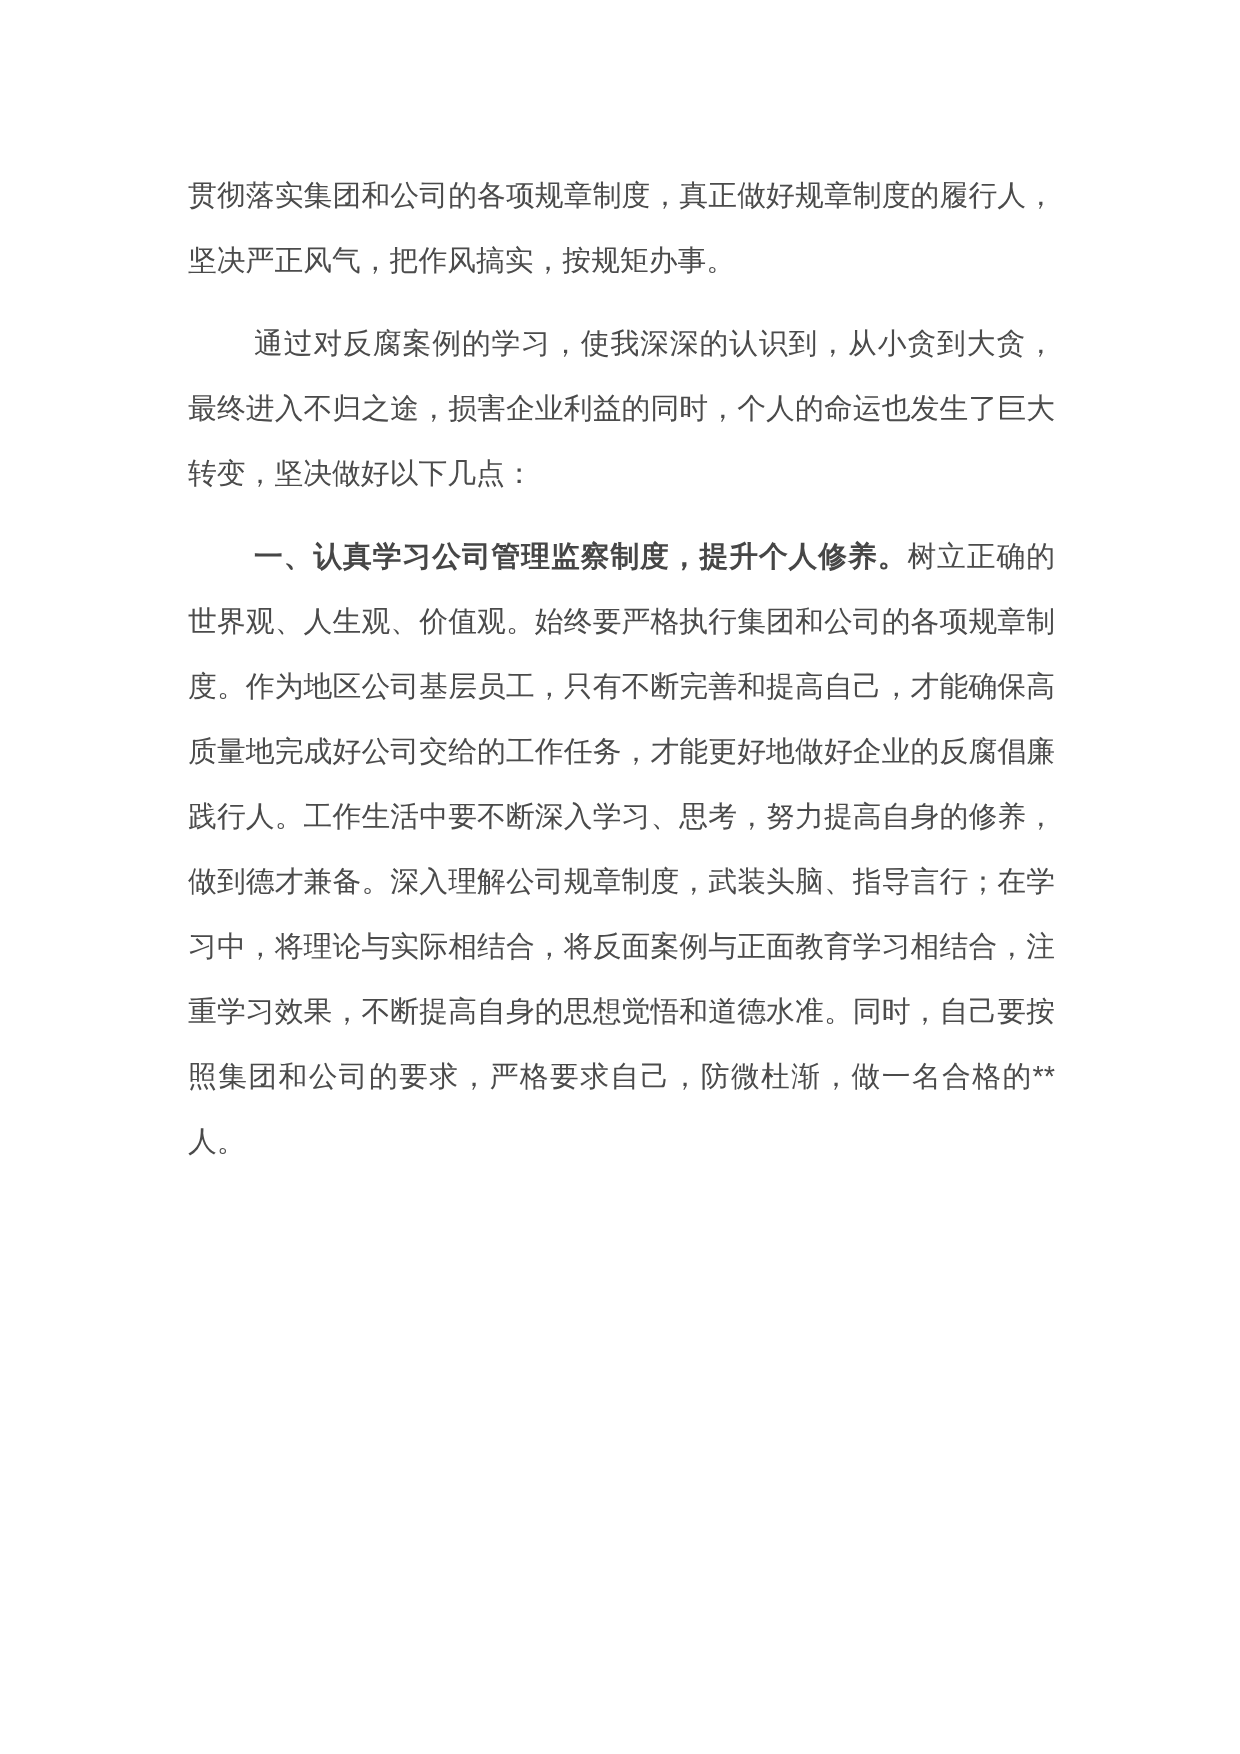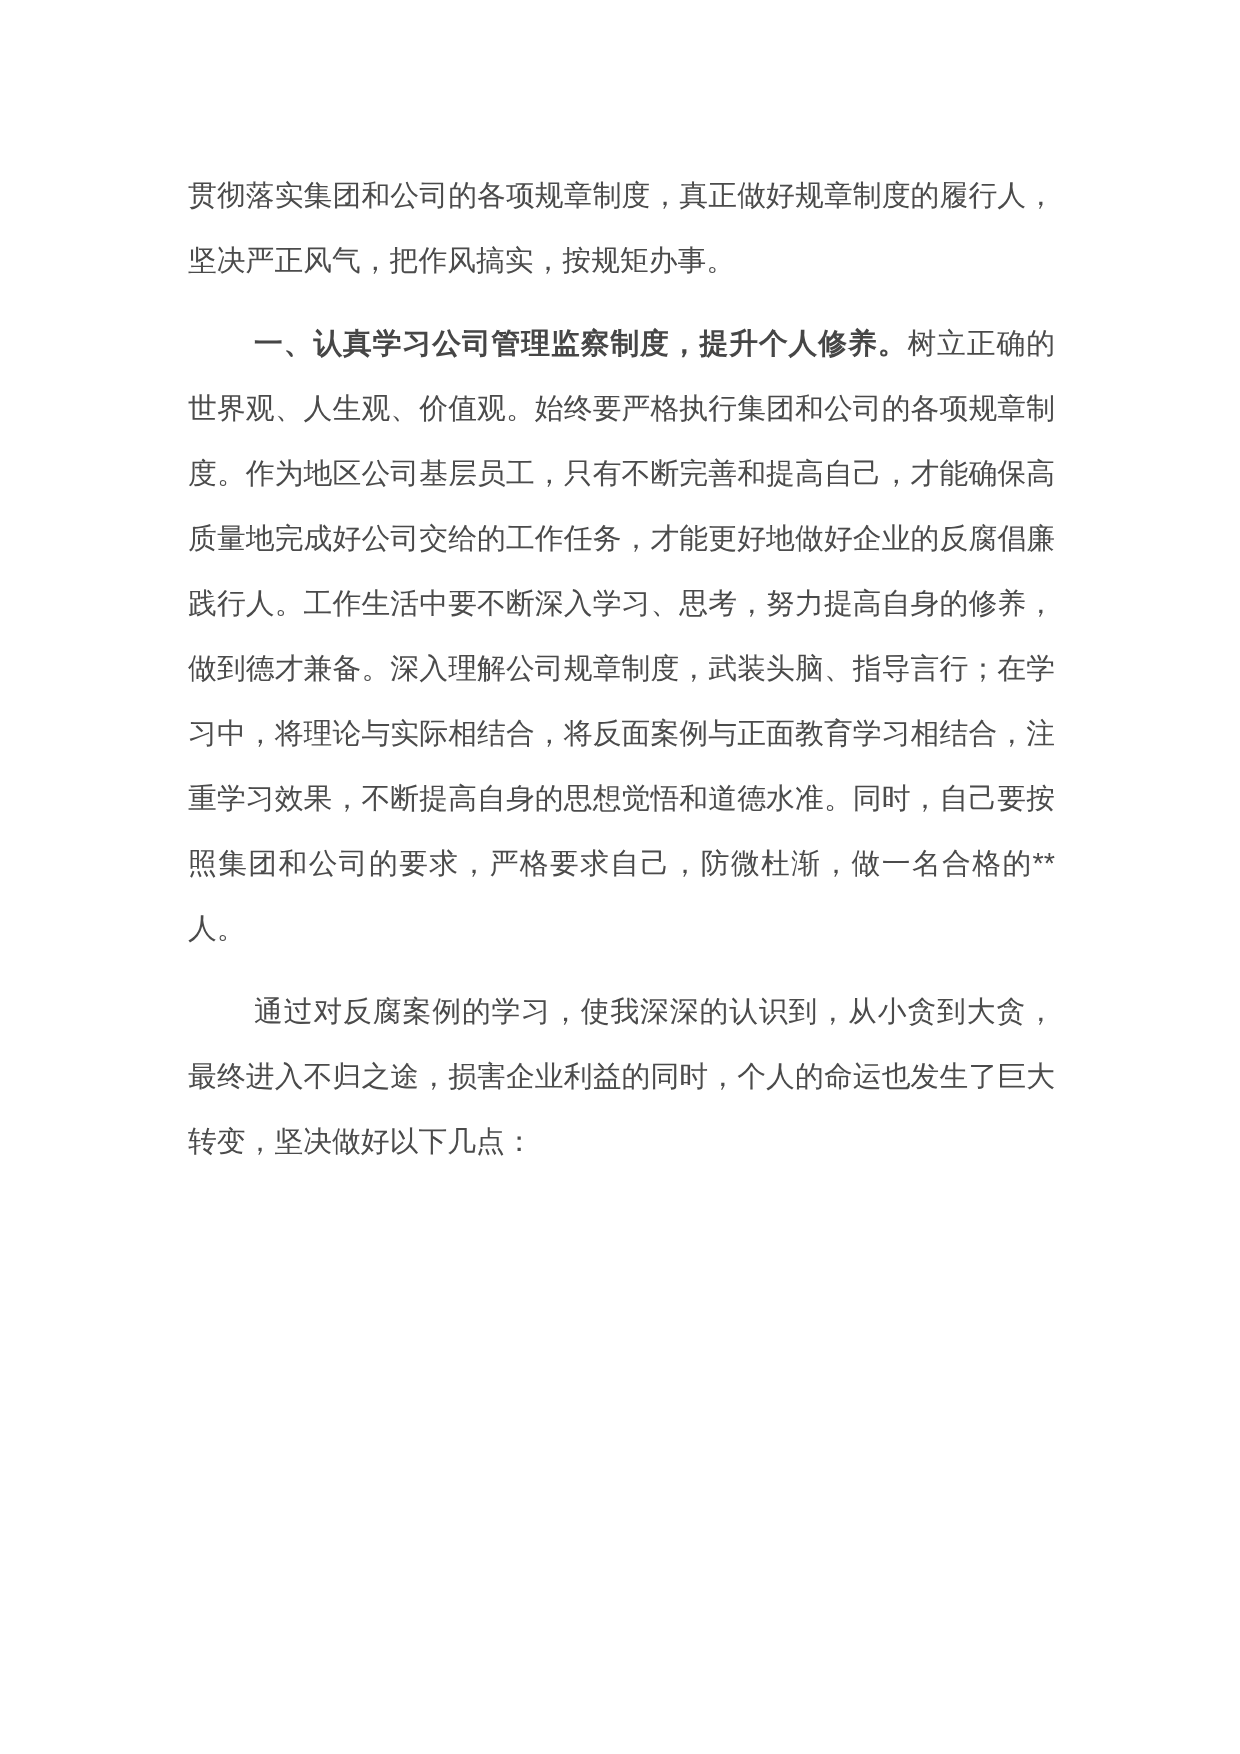--- a/index.html
+++ b/index.html
@@ -34,17 +34,17 @@
     font-weight: 700;
     color: #464646;
   }
 </style>
 </head>
 <body>
 
 <div class="page">
   <p class="para no-indent"><span>贯彻落实集团和公司的各项规章制度，真正做好规章制度的履行人，坚决严正风气，把作风搞实，按规矩办事。</span></p>
 
+  <p class="para"><span>通过对反腐案例的学习，使我深深的认识到，从小贪到大贪，最终进入不归之途，损害企业利益的同时，个人的命运也发生了巨大转变，坚决做好以下几点：</span></p>
+
   <p class="para"><b>一、认真学习公司管理监察制度，提升个人修养。</b><span>树立正确的世界观、人生观、价值观。始终要严格执行集团和公司的各项规章制度。作为地区公司基层员工，只有不断完善和提高自己，才能确保高质量地完成好公司交给的工作任务，才能更好地做好企业的反腐倡廉践行人。工作生活中要不断深入学习、思考，努力提高自身的修养，做到德才兼备。深入理解公司规章制度，武装头脑、指导言行；在学习中，将理论与实际相结合，将反面案例与正面教育学习相结合，注重学习效果，不断提高自身的思想觉悟和道德水准。同时，自己要按照集团和公司的要求，严格要求自己，防微杜渐，做一名合格的**人。</span></p>
-
-  <p class="para"><span>通过对反腐案例的学习，使我深深的认识到，从小贪到大贪，最终进入不归之途，损害企业利益的同时，个人的命运也发生了巨大转变，坚决做好以下几点：</span></p>
 
 </div>
 
 </body></html>

